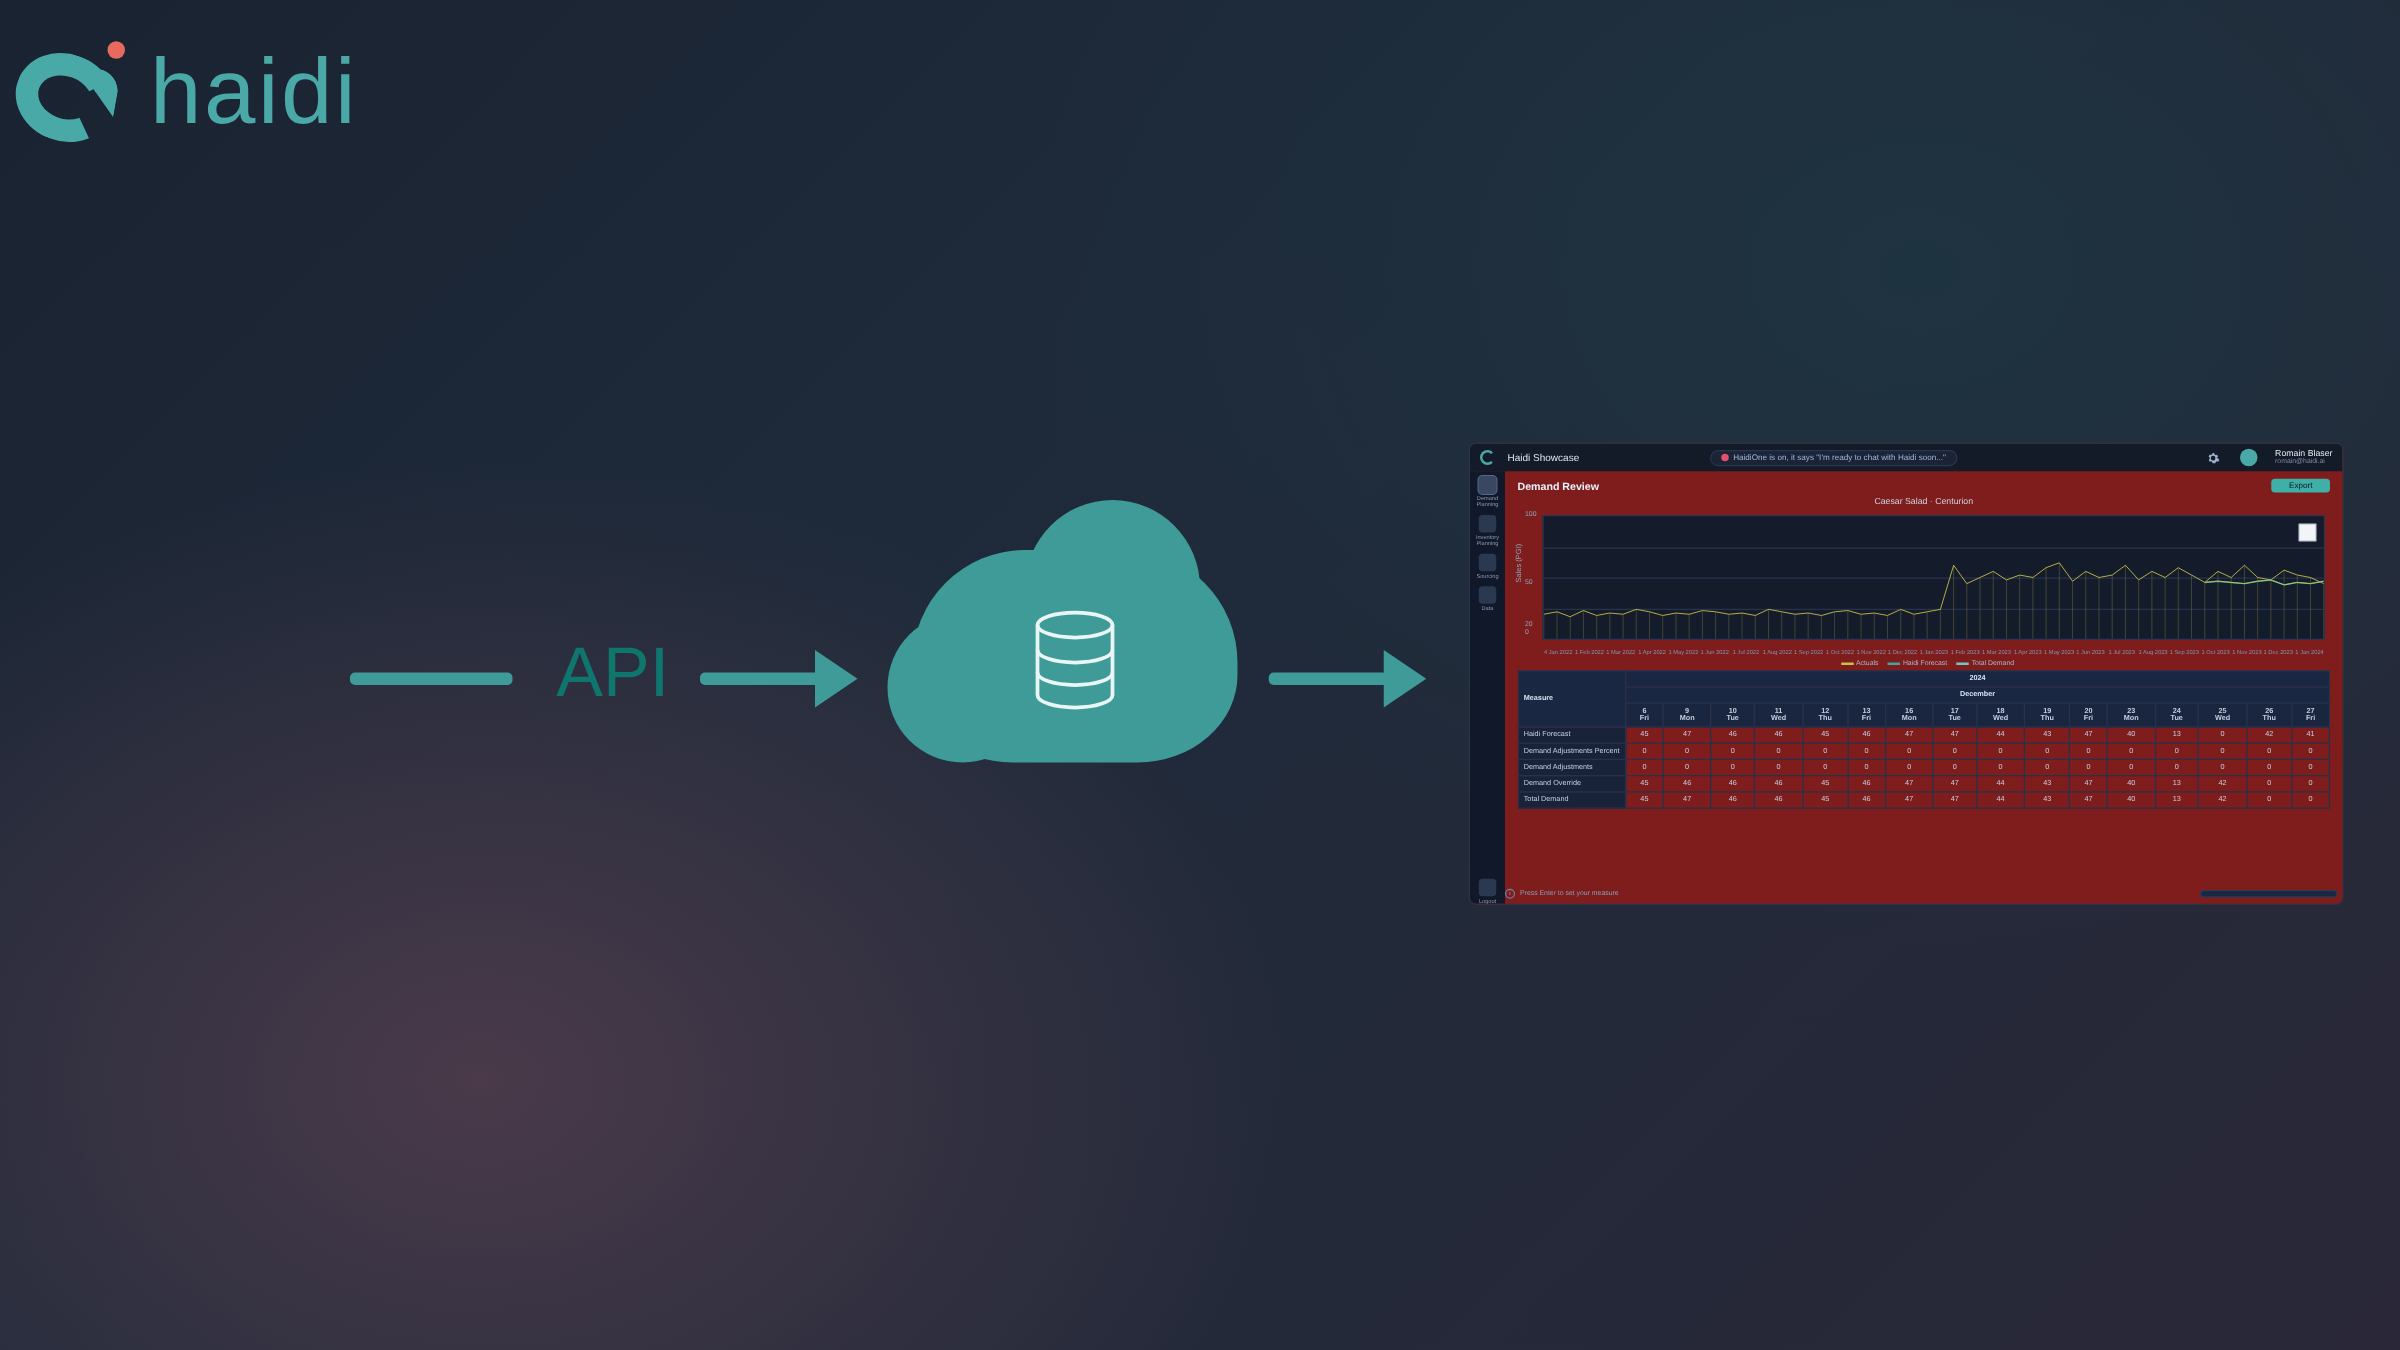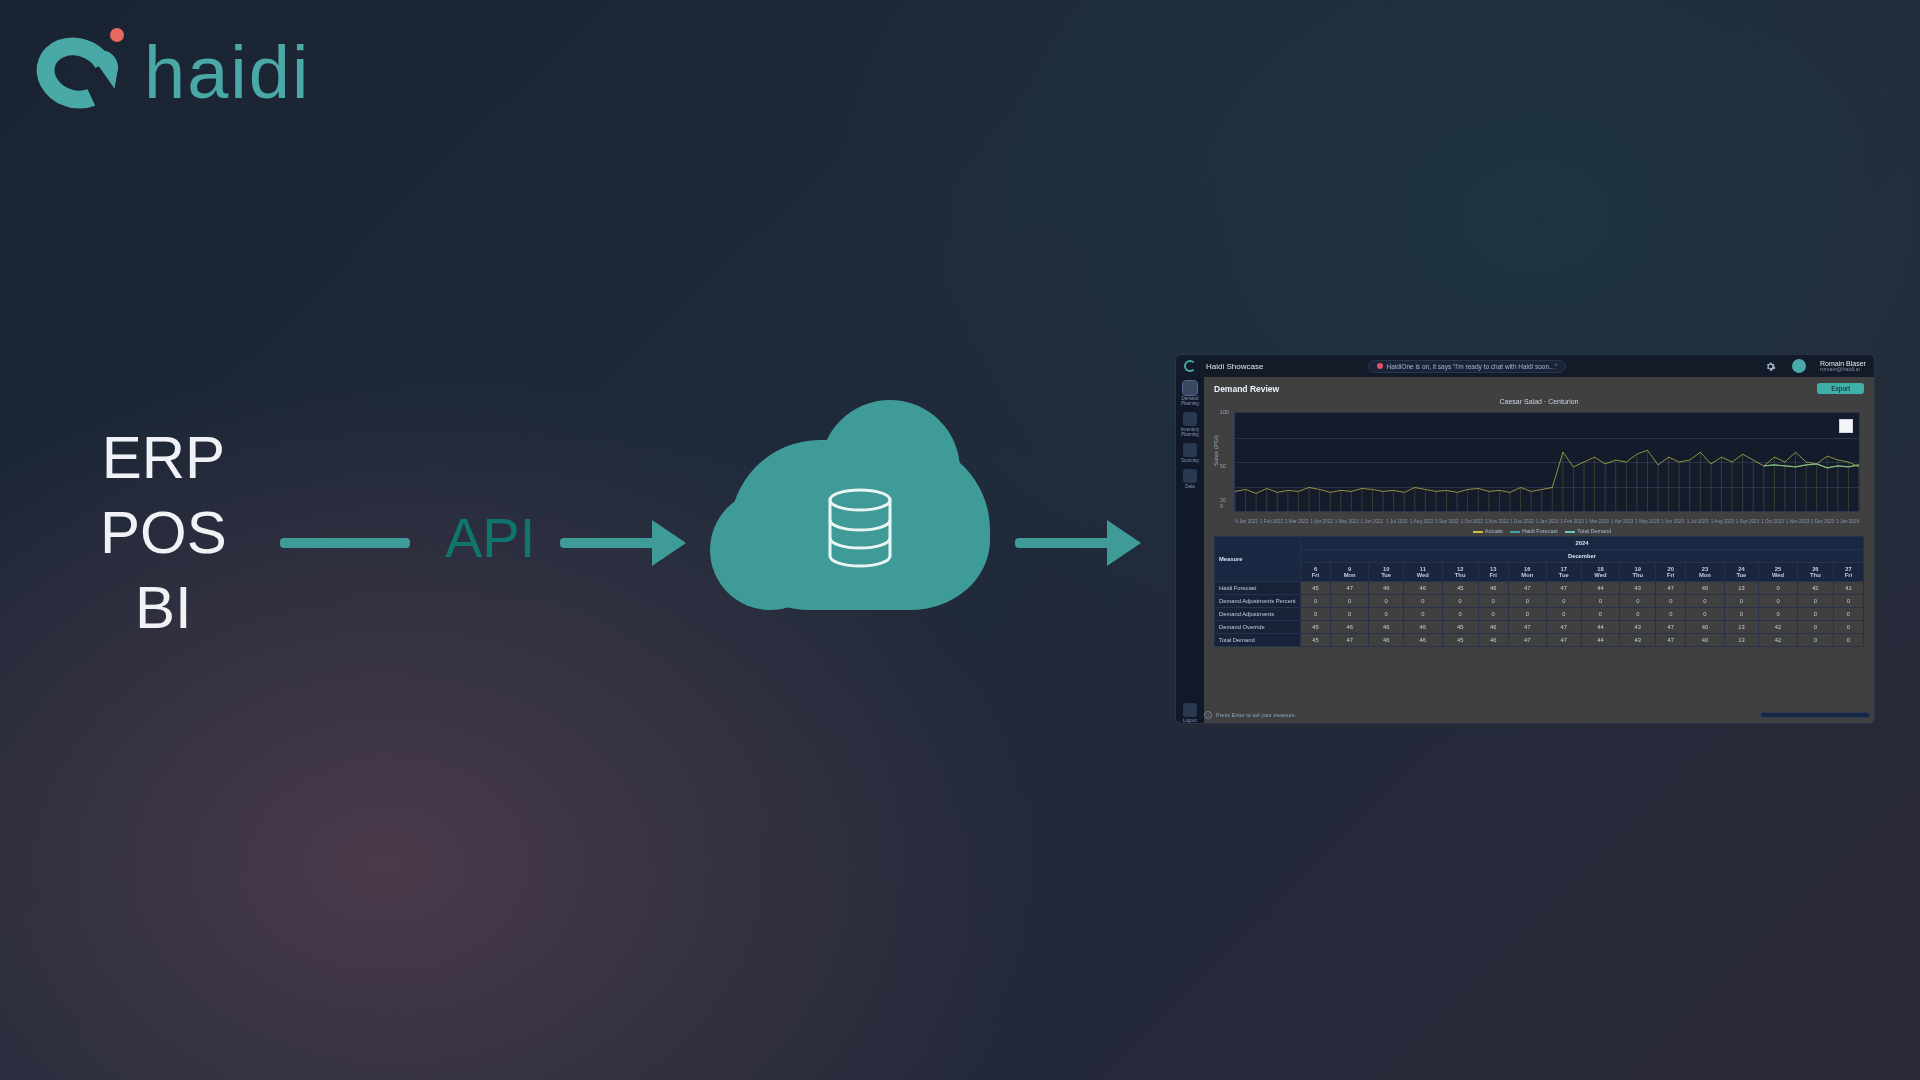--- a/index.html
+++ b/index.html
@@ -4,21 +4,21 @@
 <style>
   * { box-sizing: border-box; margin: 0; padding: 0; }
   html, body { width: 1920px; height: 1080px; overflow: hidden; font-family: "Segoe UI", Arial, sans-serif; }
   body {
     background: radial-gradient(1200px 900px at 20% 80%, #4a3a4a 0%, rgba(74,58,74,0) 55%),
                 radial-gradient(1200px 900px at 80% 20%, #1e3340 0%, rgba(30,51,64,0) 60%),
                 linear-gradient(135deg, #1a2332 0%, #1e2a3a 40%, #2a2838 100%);
     position: relative; color: #eaf0f5;
   }
   
-  .logo { position: absolute; top: 30px; left: 36px; display: flex; align-items: flex-start; gap: 18px; }
+  .logo { position: absolute; top: 30px; left: 12px; display: flex; align-items: flex-end; gap: 18px; }
   .logo-mark { position: relative; width: 90px; height: 80px; }
   .logo-mark .ring {
     position: absolute; left: 0; top: 8px; width: 80px; height: 70px;
     border: 18px solid #48a9a6; border-right-color: transparent; border-radius: 50%;
     transform: rotate(20deg);
   }
   .logo-mark .tail {
     position: absolute; right: 8px; top: 20px; width: 36px; height: 36px;
     border: 18px solid #48a9a6; border-left-color: transparent; border-bottom-color: transparent;
     border-radius: 0 50% 0 0; transform: rotate(10deg);
@@ -49,21 +49,21 @@
   }
   .cloud-shape::before, .cloud-shape::after {
     content: ""; position: absolute; background: #3f9b97; border-radius: 50%;
   }
   .cloud-shape::before { width: 120px; height: 120px; left: -20px; bottom: 0; }
   .cloud-shape::after  { width: 140px; height: 140px; right: 30px; top: -40px; }
   .db-icon { position: absolute; left: 50%; top: 52%; transform: translate(-50%,-50%); }
   
   .dash {
     position: absolute; left: 1175px; top: 354px; width: 700px; height: 370px;
-    background: #404040; border: 1px solid #2a3446; border-radius: 6px; overflow: hidden;
+    background: #7f1d1d; border: 1px solid #2a3446; border-radius: 6px; overflow: hidden;
     color: #cfd7e3; font-size: 7px;
   }
   .dash .topbar { display: flex; align-items: center; height: 22px; background: #131a28; padding: 0 8px; gap: 10px; }
   .dash .brandmark { width: 12px; height: 12px; border: 2px solid #48a9a6; border-radius: 50%; border-right-color: transparent; }
   .dash .brandname { font-size: 8px; color: #dfe6ef; }
   .dash .search { flex: 0 0 auto; display: flex; align-items: center; gap: 4px; margin: 0 auto;
     background: #1b2436; border: 1px solid #2a3650; border-radius: 10px; padding: 2px 8px; font-size: 6.5px; color: #9fb7d6; }
   .dash .search .reddot { width: 6px; height: 6px; border-radius: 50%; background: #e3506b; }
   .dash .gear { margin-left: auto; width: 12px; height: 12px; display: flex; align-items: center; justify-content: center; }
   .dash .avatar { width: 14px; height: 14px; border-radius: 50%; background: #48a9a6; margin-left: 6px; }
@@ -110,25 +110,20 @@
 <div class="logo">
   <div class="logo-mark">
     <div class="ring"></div>
       <div class="tail"></div>
       <div class="dot"></div>
   </div>
   <div class="logo-text">haidi</div>
 </div>
 
 <div class="row">
-  <div class="sources">
-    <span>ERP</span>
-    <span>POS</span>
-    <span>BI</span>
-  </div>
   <div class="line1"></div>
   <div class="api-label">API</div>
   <div class="arrow arrow2"></div>
   <div class="cloud">
     <div class="cloud-shape"></div>
     <svg class="db-icon" width="70" height="80" viewBox="0 0 70 80">
       <ellipse cx="35" cy="12" rx="30" ry="10" fill="none" stroke="#eaf6f5" stroke-width="3"></ellipse>
       <path d="M5 12 V68" stroke="#eaf6f5" stroke-width="3" fill="none"></path>
       <path d="M65 12 V68" stroke="#eaf6f5" stroke-width="3" fill="none"></path>
       <path d="M5 32 a30 10 0 0 0 60 0" fill="none" stroke="#eaf6f5" stroke-width="3"></path>

